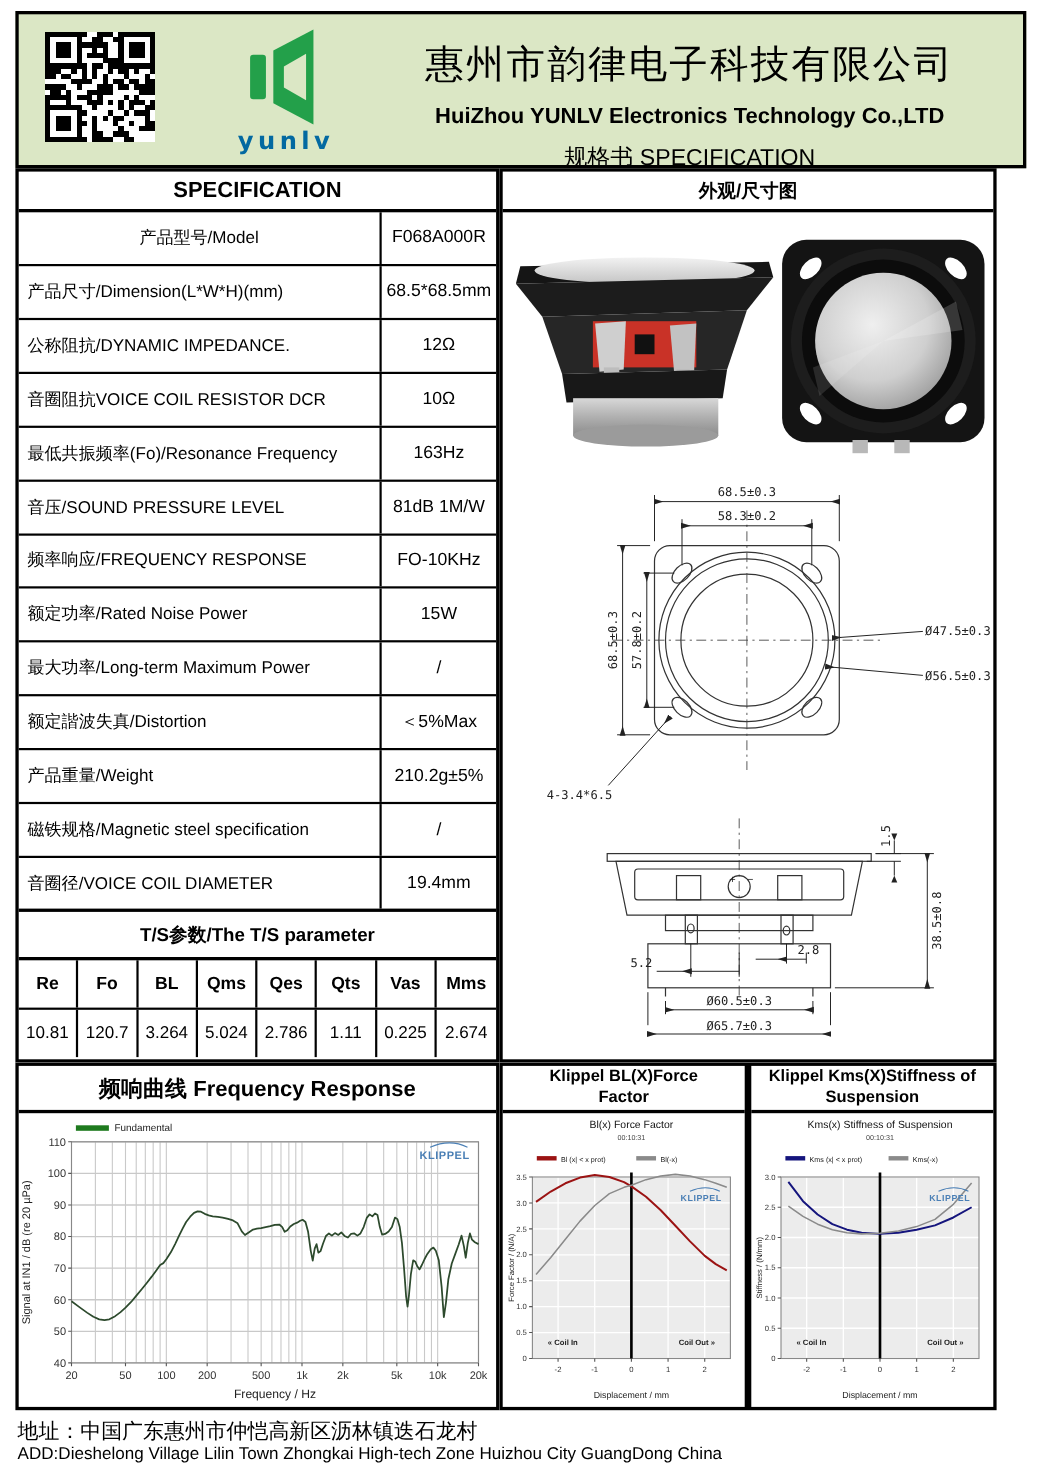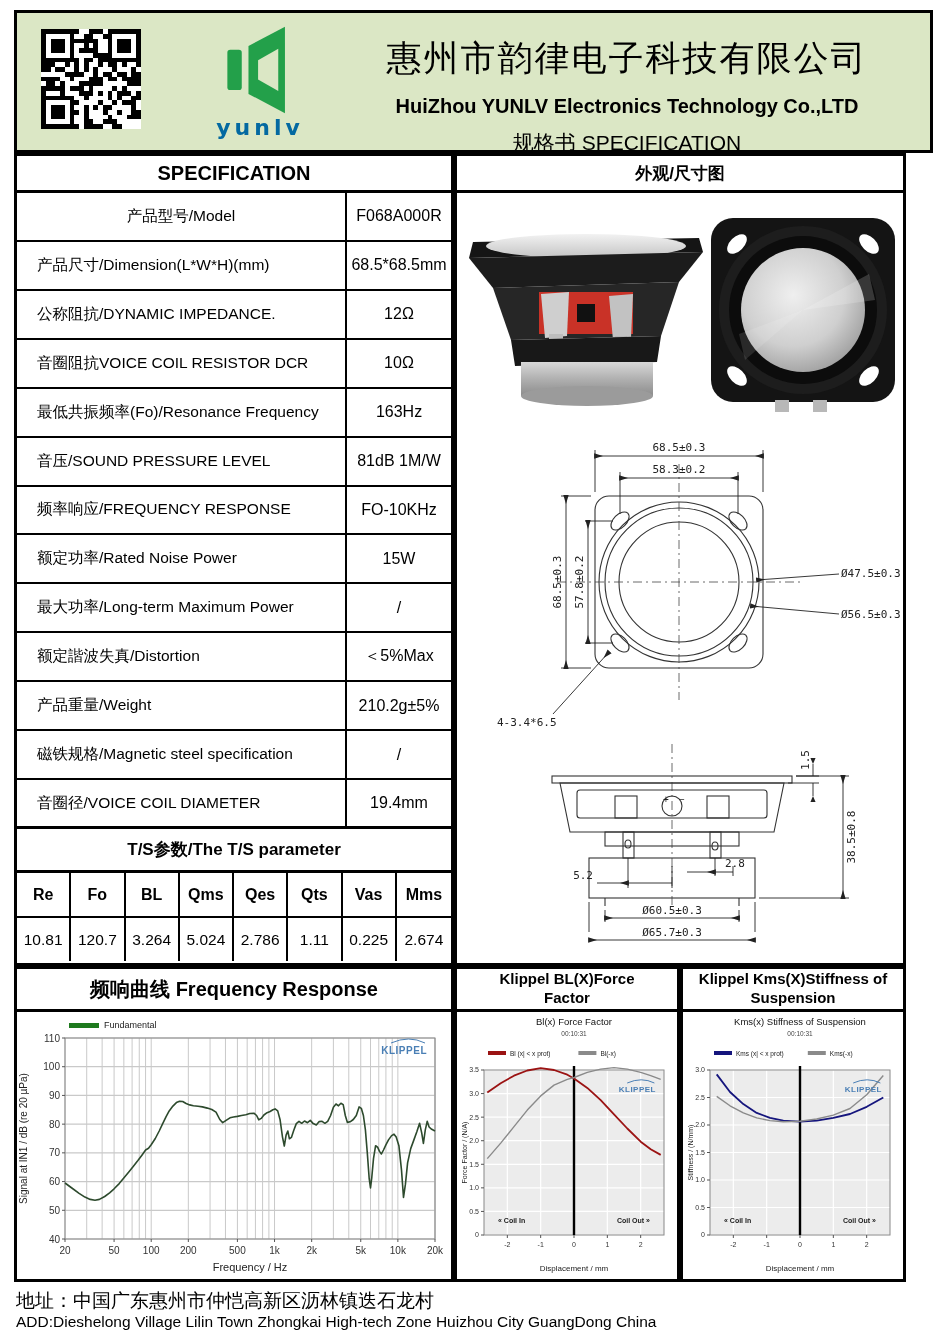--- a/index.html
+++ b/index.html
@@ -19,21 +19,21 @@
   .hdr-en{left:310px;top:82px;width:600px;text-align:center;font-size:20px;font-weight:bold;}
   .hdr-doc{left:310px;top:116px;width:600px;text-align:center;font-size:21px;}
 
   
   .spec-col{left:14px;top:153px;width:434px;height:807px;border:3px solid #000;}
   .spec-title{height:34px;border-bottom:3px solid #000;display:flex;align-items:center;
               justify-content:center;font-size:20px;font-weight:bold;}
   .spec-rows{height:636px;display:grid;grid-template-rows:repeat(13,1fr);}
   .spec-row{display:grid;grid-template-columns:330px 1fr;border-bottom:2px solid #000;}
   .spec-row:last-child{border-bottom:3px solid #000;}
-  .spec-label{display:flex;align-items:center;padding-left:20px;font-size:15.5px;
+  .spec-label{display:flex;align-items:center;padding-left:8px;font-size:15.5px;
               border-right:2px solid #000;}
   .spec-label.center{justify-content:center;padding-left:0;}
   .spec-value{display:flex;align-items:center;justify-content:center;font-size:16px;}
   .ts-title{height:41px;display:flex;align-items:center;justify-content:center;
             font-weight:bold;font-size:17px;border-bottom:3px solid #000;}
   .ts-grid{display:grid;grid-template-columns:repeat(8,1fr);height:43px;}
   .ts-grid.head{border-bottom:2px solid #000;}
   .ts-cell{display:flex;align-items:center;justify-content:center;font-size:15.5px;
            border-right:2px solid #000;}
   .ts-cell:last-child{border-right:none;}

